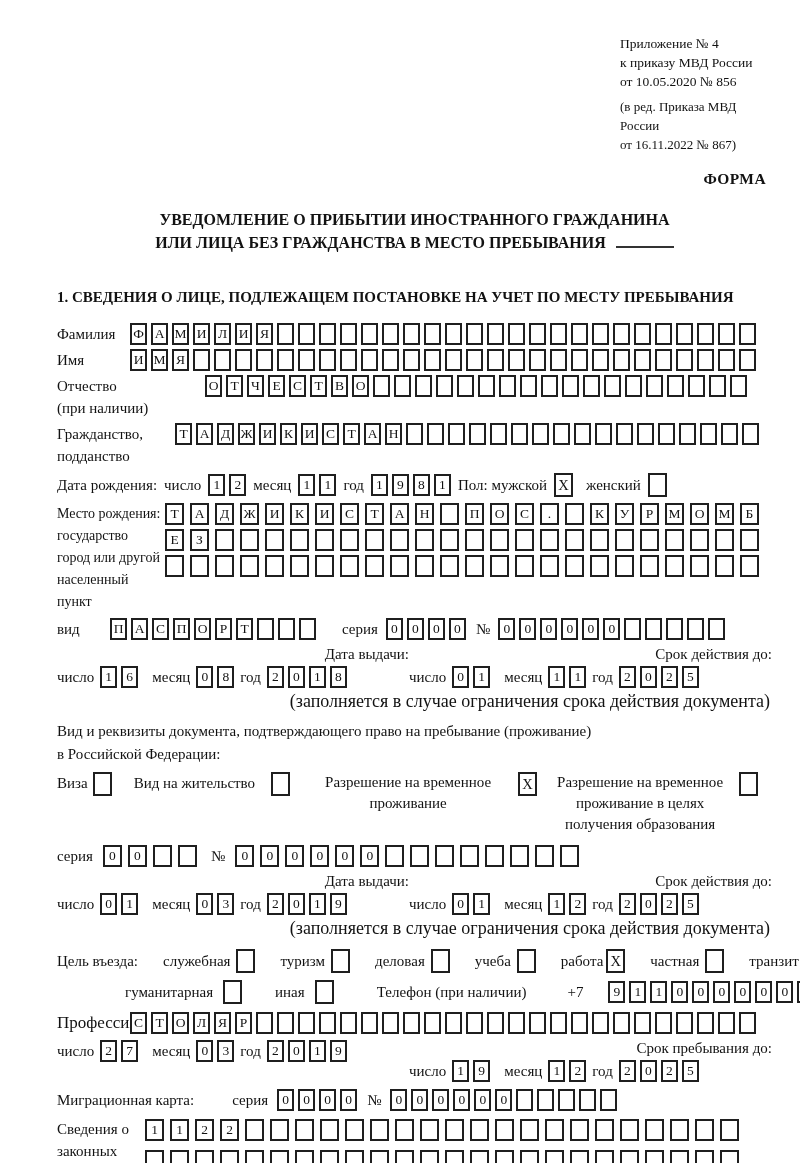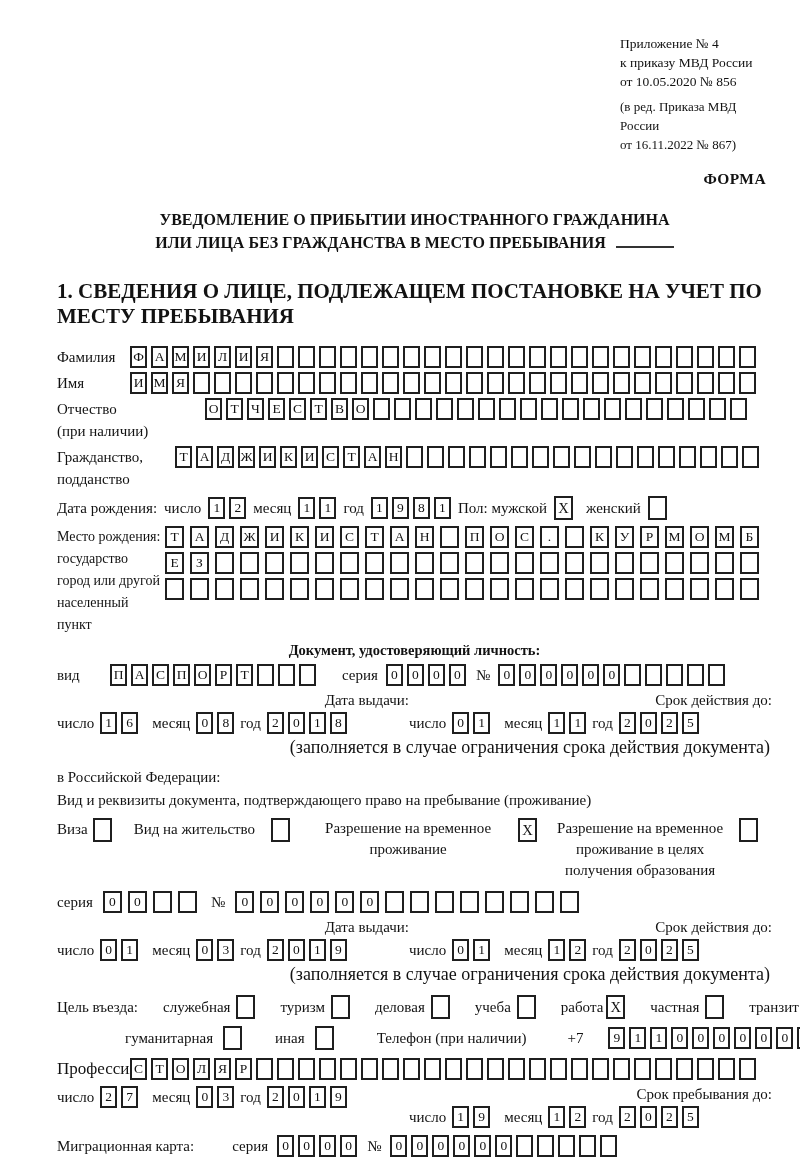--- a/index.html
+++ b/index.html
@@ -10,21 +10,21 @@
     font-family:"Liberation Serif","DejaVu Serif",serif;
     font-size:15px;overflow:hidden;
   }
   
   .hdr{margin-left:563px;font-size:13.5px;line-height:19px;}
   .hdr .amend{font-size:13px;}
   .hdr .amend.first{margin-top:6px;}
   .forma{text-align:right;font-weight:bold;font-size:15.5px;margin-top:16px;padding-right:6px;letter-spacing:.4px;}
   .title{margin-top:20px;text-align:center;font-weight:bold;font-size:16px;line-height:23px;}
   .blank-line{display:inline-block;width:58px;height:11px;border-bottom:2.5px solid #333;margin-left:10px;}
-  .sec-heading{margin-top:25px;font-weight:bold;font-size:21px;}
+  .sec-heading{margin-top:35px;font-weight:bold;font-size:15px;}
   
   .frow{display:flex;align-items:flex-start;margin-top:4px;}
   .lblcol{flex:none;line-height:22px;}
   .lbl{line-height:22px;white-space:nowrap;}
   .w-fam{width:73px;}
   .w-otch{width:148px;}
   .w-grazh{width:118px;}
   .w-mesto{width:108px;}
   .w-vid{width:53px;}
   .w-prof{width:73px;}
@@ -335,21 +335,20 @@
           <span class="cell"></span>
           <span class="cell"></span>
           <span class="cell"></span>
           <span class="cell"></span>
           <span class="cell"></span>
           <span class="cell"></span>
         </div>
     </div>
   </div>
 
-  <div class="doc-heading">Документ, удостоверяющий личность:</div>
 
   <div class="frow" style="align-items:center;margin-top:5px;">
     <div class="lblcol w-vid">вид</div>
     <div class="cells">
         <span class="cell">П</span>
         <span class="cell">А</span>
         <span class="cell">С</span>
         <span class="cell">П</span>
         <span class="cell">О</span>
         <span class="cell">Р</span>
@@ -425,22 +424,22 @@
               <span class="cell">2</span>
               <span class="cell">5</span>
             </span>
         </div>
       </div>
     </div>
     <div class="dnote">(заполняется в случае ограничения срока действия документа)</div>
   </div>
 
   <div class="intro">
+    <div>Вид и реквизиты документа, подтверждающего право на пребывание (проживание)</div>
     <div>в Российской Федерации:</div>
-    <div>Вид и реквизиты документа, подтверждающего право на пребывание (проживание)</div>
   </div>
 
   <div class="optrow">
     <div class="opt" style="gap:5px;">
       <span class="txt">Виза</span>
       <span class="cells box">
           <span class="cell"></span>
         </span>
     </div>
     <div class="opt" style="margin-left:22px;gap:16px;">

